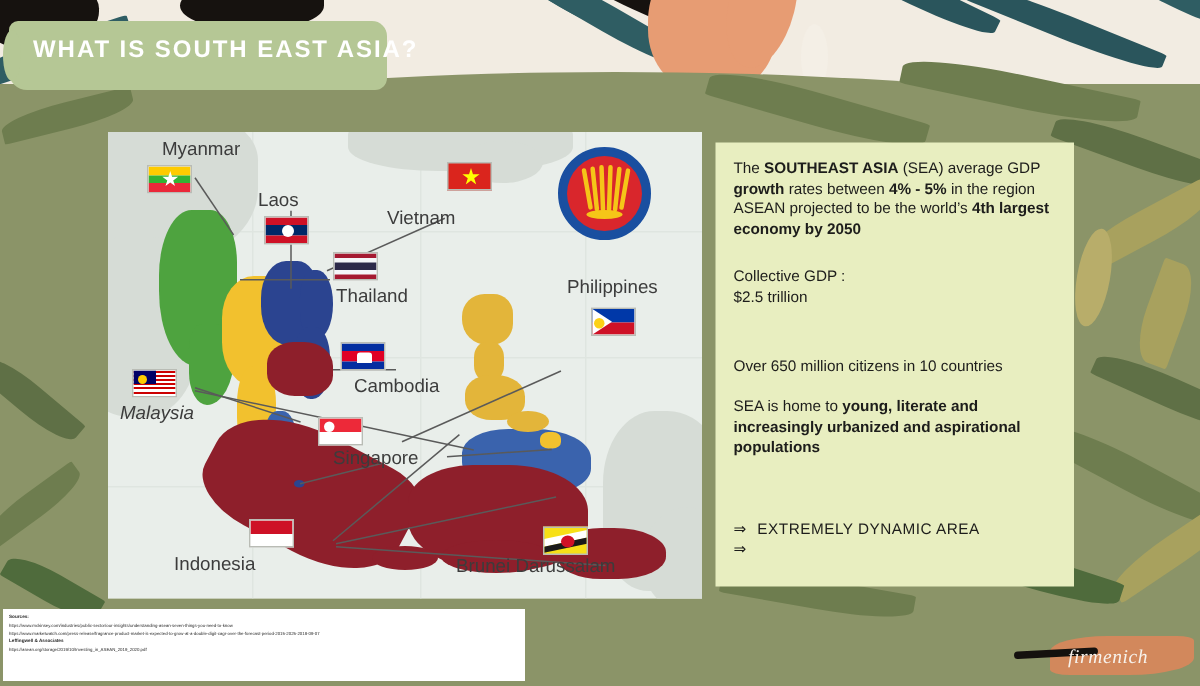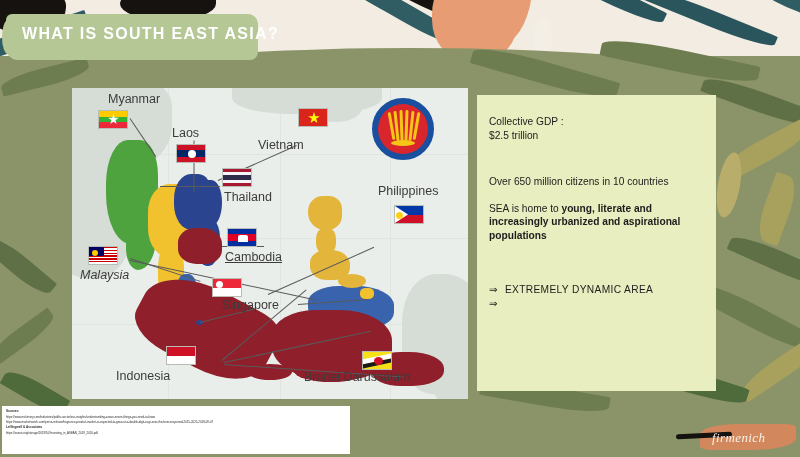--- a/index.html
+++ b/index.html
@@ -271,21 +271,21 @@
       <div style="position:absolute;left:1px;top:6px;width:7px;height:7px;background:#fcd116;border-radius:50%;"></div>
     </div>
     <div class="lbl" style="left:306px;top:96px;">Philippines</div>
 
     <div class="flag" style="left:155px;top:140px;">
       <div style="position:absolute;left:0;top:0;width:100%;height:28%;background:#032ea1;"></div>
       <div style="position:absolute;left:0;top:28%;width:100%;height:44%;background:#e00025;"></div>
       <div style="position:absolute;left:0;top:72%;width:100%;height:28%;background:#032ea1;"></div>
       <div style="position:absolute;left:10px;top:6px;width:10px;height:7px;background:#fff;border-radius:2px 2px 0 0;"></div>
     </div>
-    <div class="lbl" style="left:153px;top:162px;text-decoration:underline;">Cambodia</div>
+    <div class="lbl" style="left:164px;top:162px;">Cambodia</div>
 
     <div class="flag" style="left:16px;top:158px;">
       <div style="position:absolute;inset:0;background:repeating-linear-gradient(#cc0001 0 1.4px,#fff 1.4px 2.8px);"></div>
       <div style="position:absolute;left:0;top:0;width:15px;height:55%;background:#010066;"></div>
       <div style="position:absolute;left:3px;top:3px;width:6px;height:6px;border-radius:50%;background:#ffcc00;"></div>
     </div>
     <div class="lbl" style="left:8px;top:180px;font-style:italic;">Malaysia</div>
 
     <div class="flag" style="left:140px;top:190px;">
       <div style="position:absolute;left:0;top:0;width:100%;height:50%;background:#ed2939;"></div>
@@ -302,20 +302,24 @@
     <div class="lbl" style="left:232px;top:282px;">Brunei Darussalam</div>
 
     <div class="flag" style="left:94px;top:258px;">
       <div style="position:absolute;left:0;top:0;width:100%;height:50%;background:#ce1126;"></div>
       <div style="position:absolute;left:0;top:50%;width:100%;height:50%;background:#fff;"></div>
     </div>
     <div class="lbl" style="left:44px;top:281px;">Indonesia</div>
   </div>
 
   <div class="text-panel">
+    <div class="tp-block">
+      <span>The </span><b>SOUTHEAST  ASIA</b><span> (SEA) average GDP </span><b>growth</b><span> rates between </span><b>4% - 5%</b><span> in the region</span><br>
+      <span>ASEAN projected to be the world’s </span><b>4th largest economy by 2050</b>
+    </div>
 
     <div style="height:9px;"></div>
 
     <div class="tp-block">
       <div>Collective GDP :</div>
       <div>$2.5 trillion</div>
     </div>
 
     <div style="height:24px;"></div>
 

